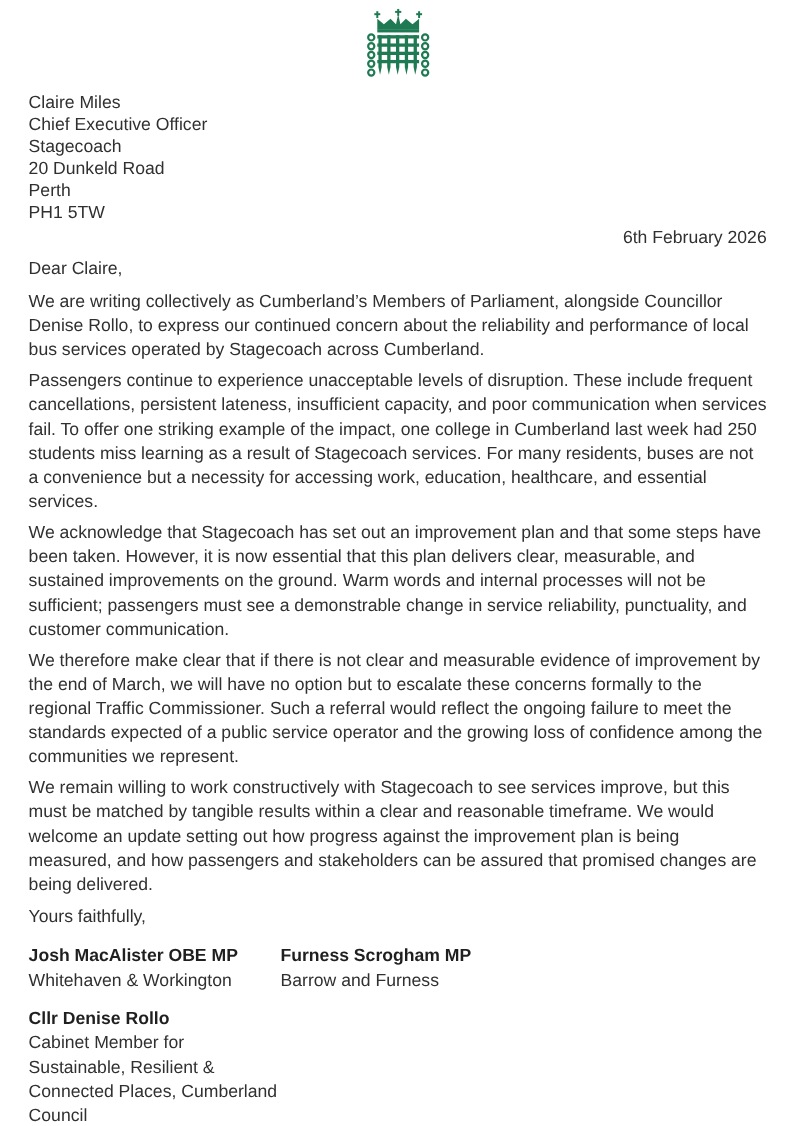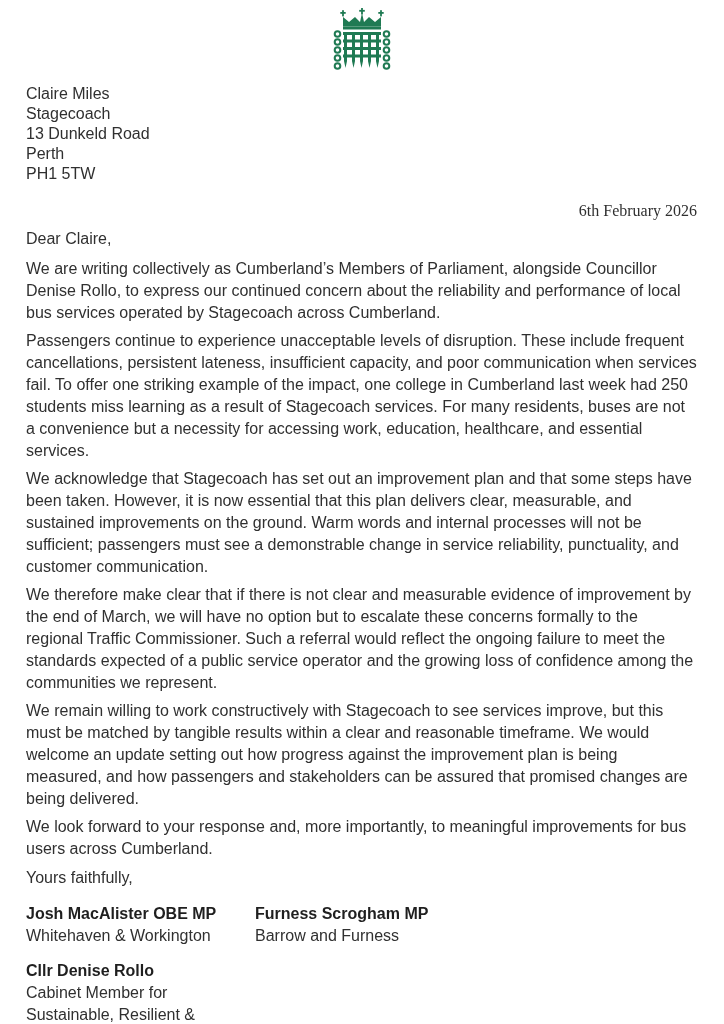--- a/index.html
+++ b/index.html
@@ -20,25 +20,24 @@
     height: 66px;
     margin-bottom: 10px;
   }
   .letterhead svg { display: inline-block; }
   .recipient p {
     margin: 0;
     font-size: 16px;
     line-height: 20px;
   }
   .date {
-    margin: 16px 0 0 0;
+    margin: 2px 0 0 0;
     font-size: 16px;
     line-height: 22px;
     text-align: right;
-    font-family: Liberation Serif, serif;
   }
   .salutation {
     margin: 6px 0 8px 0;
     font-size: 16px;
     line-height: 22px;
   }
   .para {
     margin: 0 0 6px 0;
     font-size: 16px;
     line-height: 22px;
@@ -109,36 +108,36 @@
         <rect x="10" y="24" width="38" height="3"></rect>
         <rect x="10" y="31.5" width="38" height="3"></rect>
         <rect x="10" y="39" width="38" height="3"></rect>
         <rect x="10" y="46.5" width="38" height="3"></rect>
       </g>
     </svg>
   </header>
 
   <div class="recipient">
     <p>Claire Miles</p>
+    <p>Chief Executive Officer</p>
     <p>Stagecoach</p>
-    <p>13 Dunkeld Road</p>
+    <p>20 Dunkeld Road</p>
     <p>Perth</p>
     <p>PH1 5TW</p>
   </div>
 
   <p class="date">6th February 2026</p>
 
   <p class="salutation">Dear Claire,</p>
 
   <p class="para">We are writing collectively as Cumberland’s Members of Parliament, alongside Councillor Denise Rollo, to express our continued concern about the reliability and performance of local bus services operated by Stagecoach across Cumberland.</p>
   <p class="para">Passengers continue to experience unacceptable levels of disruption. These include frequent cancellations, persistent lateness, insufficient capacity, and poor communication when services fail. To offer one striking example of the impact, one college in Cumberland last week had 250 students miss learning as a result of Stagecoach services. For many residents, buses are not a convenience but a necessity for accessing work, education, healthcare, and essential services.</p>
   <p class="para">We acknowledge that Stagecoach has set out an improvement plan and that some steps have been taken. However, it is now essential that this plan delivers clear, measurable, and sustained improvements on the ground. Warm words and internal processes will not be sufficient; passengers must see a demonstrable change in service reliability, punctuality, and customer communication.</p>
   <p class="para">We therefore make clear that if there is not clear and measurable evidence of improvement by the end of March, we will have no option but to escalate these concerns formally to the regional Traffic Commissioner. Such a referral would reflect the ongoing failure to meet the standards expected of a public service operator and the growing loss of confidence among the communities we represent.</p>
   <p class="para">We remain willing to work constructively with Stagecoach to see services improve, but this must be matched by tangible results within a clear and reasonable timeframe. We would welcome an update setting out how progress against the improvement plan is being measured, and how passengers and stakeholders can be assured that promised changes are being delivered.</p>
-  <p class="para">We look forward to your response and, more importantly, to meaningful improvements for bus users across Cumberland.</p>
 
   <p class="closing">Yours faithfully,</p>
 
   <div class="signatures">
     <div class="sig">
       <p class="sig-name">Josh MacAlister OBE MP</p>
       <p class="sig-role">Whitehaven &amp; Workington</p>
     </div>
     <div class="sig">
       <p class="sig-name">Furness Scrogham MP</p>

